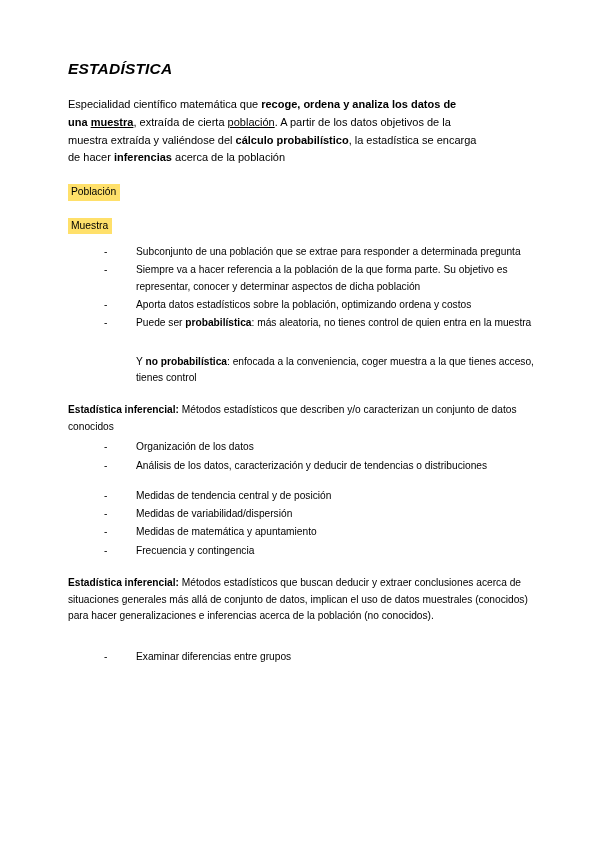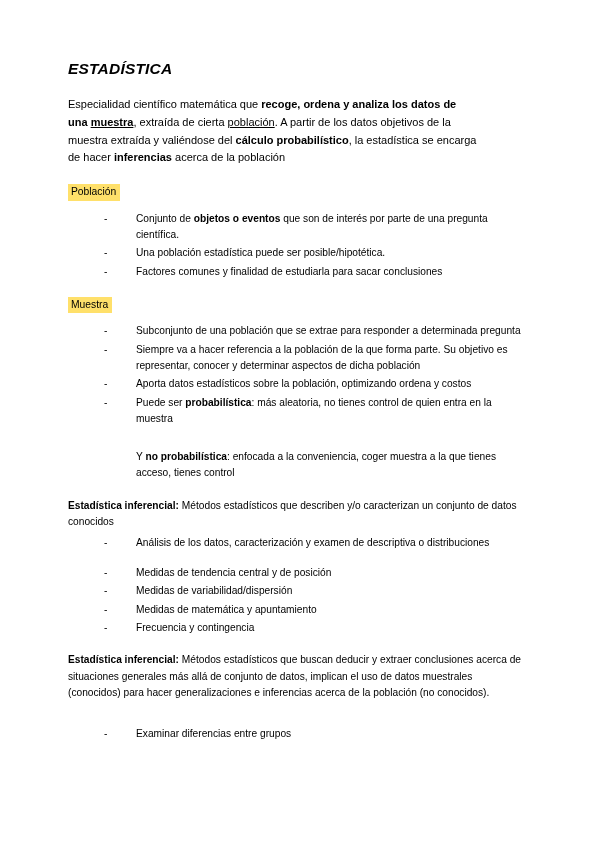--- a/index.html
+++ b/index.html
@@ -12,21 +12,21 @@
     height: 848px;
     font-family: "Liberation Sans", sans-serif;
     color: #000000;
     -webkit-font-smoothing: antialiased;
   }
   .page {
     position: relative;
     width: 600px;
     height: 848px;
     box-sizing: border-box;
-    padding: 60px 78px 20px 68px;
+    padding: 60px 62px 20px 68px;
     overflow: hidden;
     border-radius: 31px;
   }
   .doc-title {
     font-style: italic;
     font-weight: bold;
     font-size: 15.5px;
     letter-spacing: 0.2px;
     margin: 0 0 18px 0;
   }
@@ -92,43 +92,39 @@
   <h1 class="doc-title">ESTADÍSTICA</h1>
 
   <p class="para">
     <span>Especialidad científico matemática que </span><b>recoge, ordena y analiza los datos de una </b><b class="u">muestra</b><span>, extraída de cierta </span><span class="u">población</span><span>. A partir de los datos objetivos de la muestra extraída y valiéndose del </span><b>cálculo probabilístico</b><span>, la estadística se encarga de hacer </span><b>inferencias</b><span> acerca de la población</span>
   </p>
 
   <div class="section-head">
     <span class="hl">Población</span>
   </div>
 
-  <ul class="bullets">
-    <li>Conjunto de <b>objetos o eventos</b> que son de interés por parte de una pregunta científica.</li>
-    <li>Una población estadística puede ser posible/hipotética.</li>
-    <li>Factores comunes y finalidad de estudiarla para sacar conclusiones</li>
-  </ul>
 
   <div class="section-head">
     <span class="hl">Muestra</span>
   </div>
 
   <ul class="bullets">
     <li>Subconjunto de una población que se extrae para responder a determinada pregunta</li>
     <li>Siempre va a hacer referencia a la población de la que forma parte. Su objetivo es representar, conocer y determinar aspectos de dicha población</li>
     <li>Aporta datos estadísticos sobre la población, optimizando ordena y costos</li>
     <li>Puede ser <b>probabilística</b>: más aleatoria, no tienes control de quien entra en la muestra
       <span class="subline">Y <b>no probabilística</b>: enfocada a la conveniencia, coger muestra a la que tienes acceso, tienes control</span>
     </li>
   </ul>
 
   <p class="block-head wide"><b>Estadística inferencial:</b><span> Métodos estadísticos que describen y/o caracterizan un conjunto de datos conocidos</span></p>
 
   <ul class="bullets">
-    <li>Análisis de los datos, caracterización y examen de descriptiva o distribuciones</li>
+    <li>Organización de los datos</li>
+    <li>Análisis de los datos, caracterización y deducir de tendencias o distribuciones</li>
     <li class="gap">Medidas de tendencia central y de posición</li>
     <li>Medidas de variabilidad/dispersión</li>
     <li>Medidas de matemática y apuntamiento</li>
     <li>Frecuencia y contingencia</li>
   </ul>
 
   <p class="block-head wide"><b>Estadística inferencial:</b><span> Métodos estadísticos que buscan deducir y extraer conclusiones acerca de situaciones generales más allá de conjunto de datos, implican el uso de datos muestrales (conocidos) para hacer generalizaciones e inferencias acerca de la población (no conocidos).</span></p>
 
   <div class="spacer-lg"></div>
 

